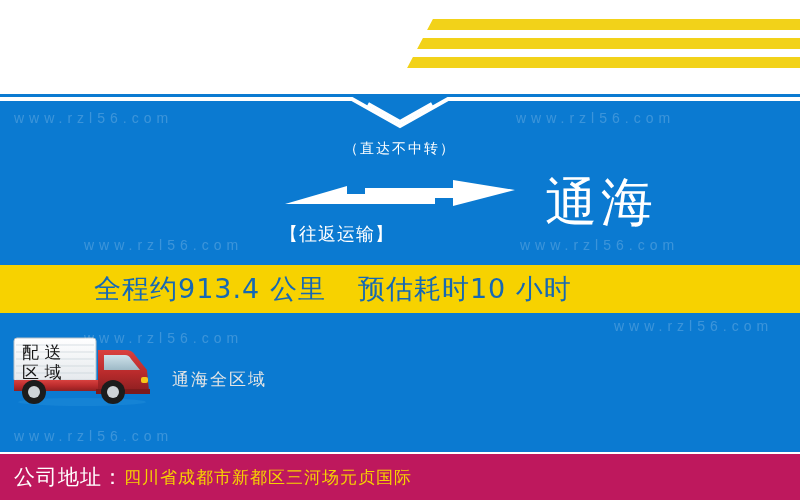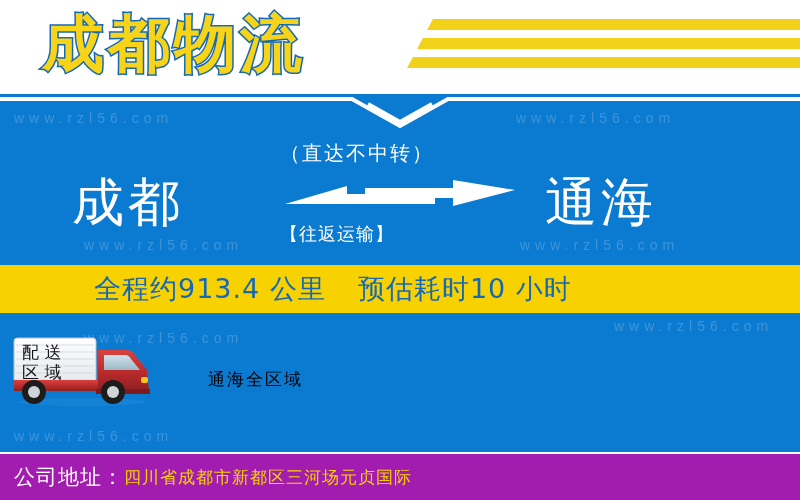--- a/index.html
+++ b/index.html
@@ -75,21 +75,22 @@
     white-space: nowrap;
   }
   .city-origin { left: 72px; }
   .city-dest   { left: 545px; }
 
   .mid-note {
     position: absolute;
     left: 280px;
     top: 140px;
     width: 240px;
-    font-size: 20px;
+    text-align: center;
+    font-size: 14px;
     color: #ffffff;
     letter-spacing: 2px;
     white-space: nowrap;
     font-family: Liberation Serif, serif;
   }
   .mid-note-2 {
     position: absolute;
     left: 280px;
     top: 222px;
     width: 240px;
@@ -133,44 +134,43 @@
     left: 8px;
     top: 330px;
     width: 148px;
     height: 78px;
   }
   .area-text {
     position: absolute;
     left: 172px;
     top: 368px;
     font-size: 17px;
-    color: #000000;
+    color: #e5e5e5;
     letter-spacing: 2px;
     white-space: nowrap;
-    margin-left: 36px;
   }
 
   
   .divider {
     position: absolute;
     left: 0;
     top: 452px;
     width: 800px;
     height: 2px;
     background: #ffffff;
   }
   .address-bar {
     position: absolute;
     left: 0;
     top: 454px;
     width: 800px;
     height: 46px;
     display: flex;
     align-items: center;
-    background: #a21caf;
+    background: #be185d;
   }
   .addr-label {
     margin-left: 14px;
     font-size: 21px;
     color: #ffffff;
     letter-spacing: 1px;
     white-space: nowrap;
   }
   .addr-value {
     font-size: 17px;
@@ -197,32 +197,30 @@
   .wm-g { left: 14px;  top: 428px; }
 </style>
 </head>
 <body>
 
 <div class="banner">
 
   <div class="body-blue"></div>
 
   <div class="header">
-    <div class="header-title">成都物流</div>
     <div class="stripe stripe-1"></div>
     <div class="stripe stripe-2"></div>
     <div class="stripe stripe-3"></div>
   </div>
 
   <svg class="chevron-line" viewBox="0 0 800 34" preserveAspectRatio="none">
     <path d="M0 3 L352 3 L400 30 L448 3 L800 3" fill="none" stroke="#ffffff" stroke-width="4"></path>
     <path d="M368 8 L400 26 L432 8" fill="none" stroke="#ffffff" stroke-width="4"></path>
   </svg>
 
-  <div class="city city-origin">成都</div>
   <div class="city city-dest">通海</div>
 
   <div class="mid-note">（直达不中转）</div>
 
   <svg class="arrow-wrap" viewBox="0 0 230 34" preserveAspectRatio="none">
 
     <polygon points="0,24 62,6 62,14 150,14 150,24" fill="#ffffff"></polygon>
 
     <polygon points="230,10 168,0 168,8 80,8 80,18 168,18 168,26" fill="#ffffff"></polygon>
   </svg>

